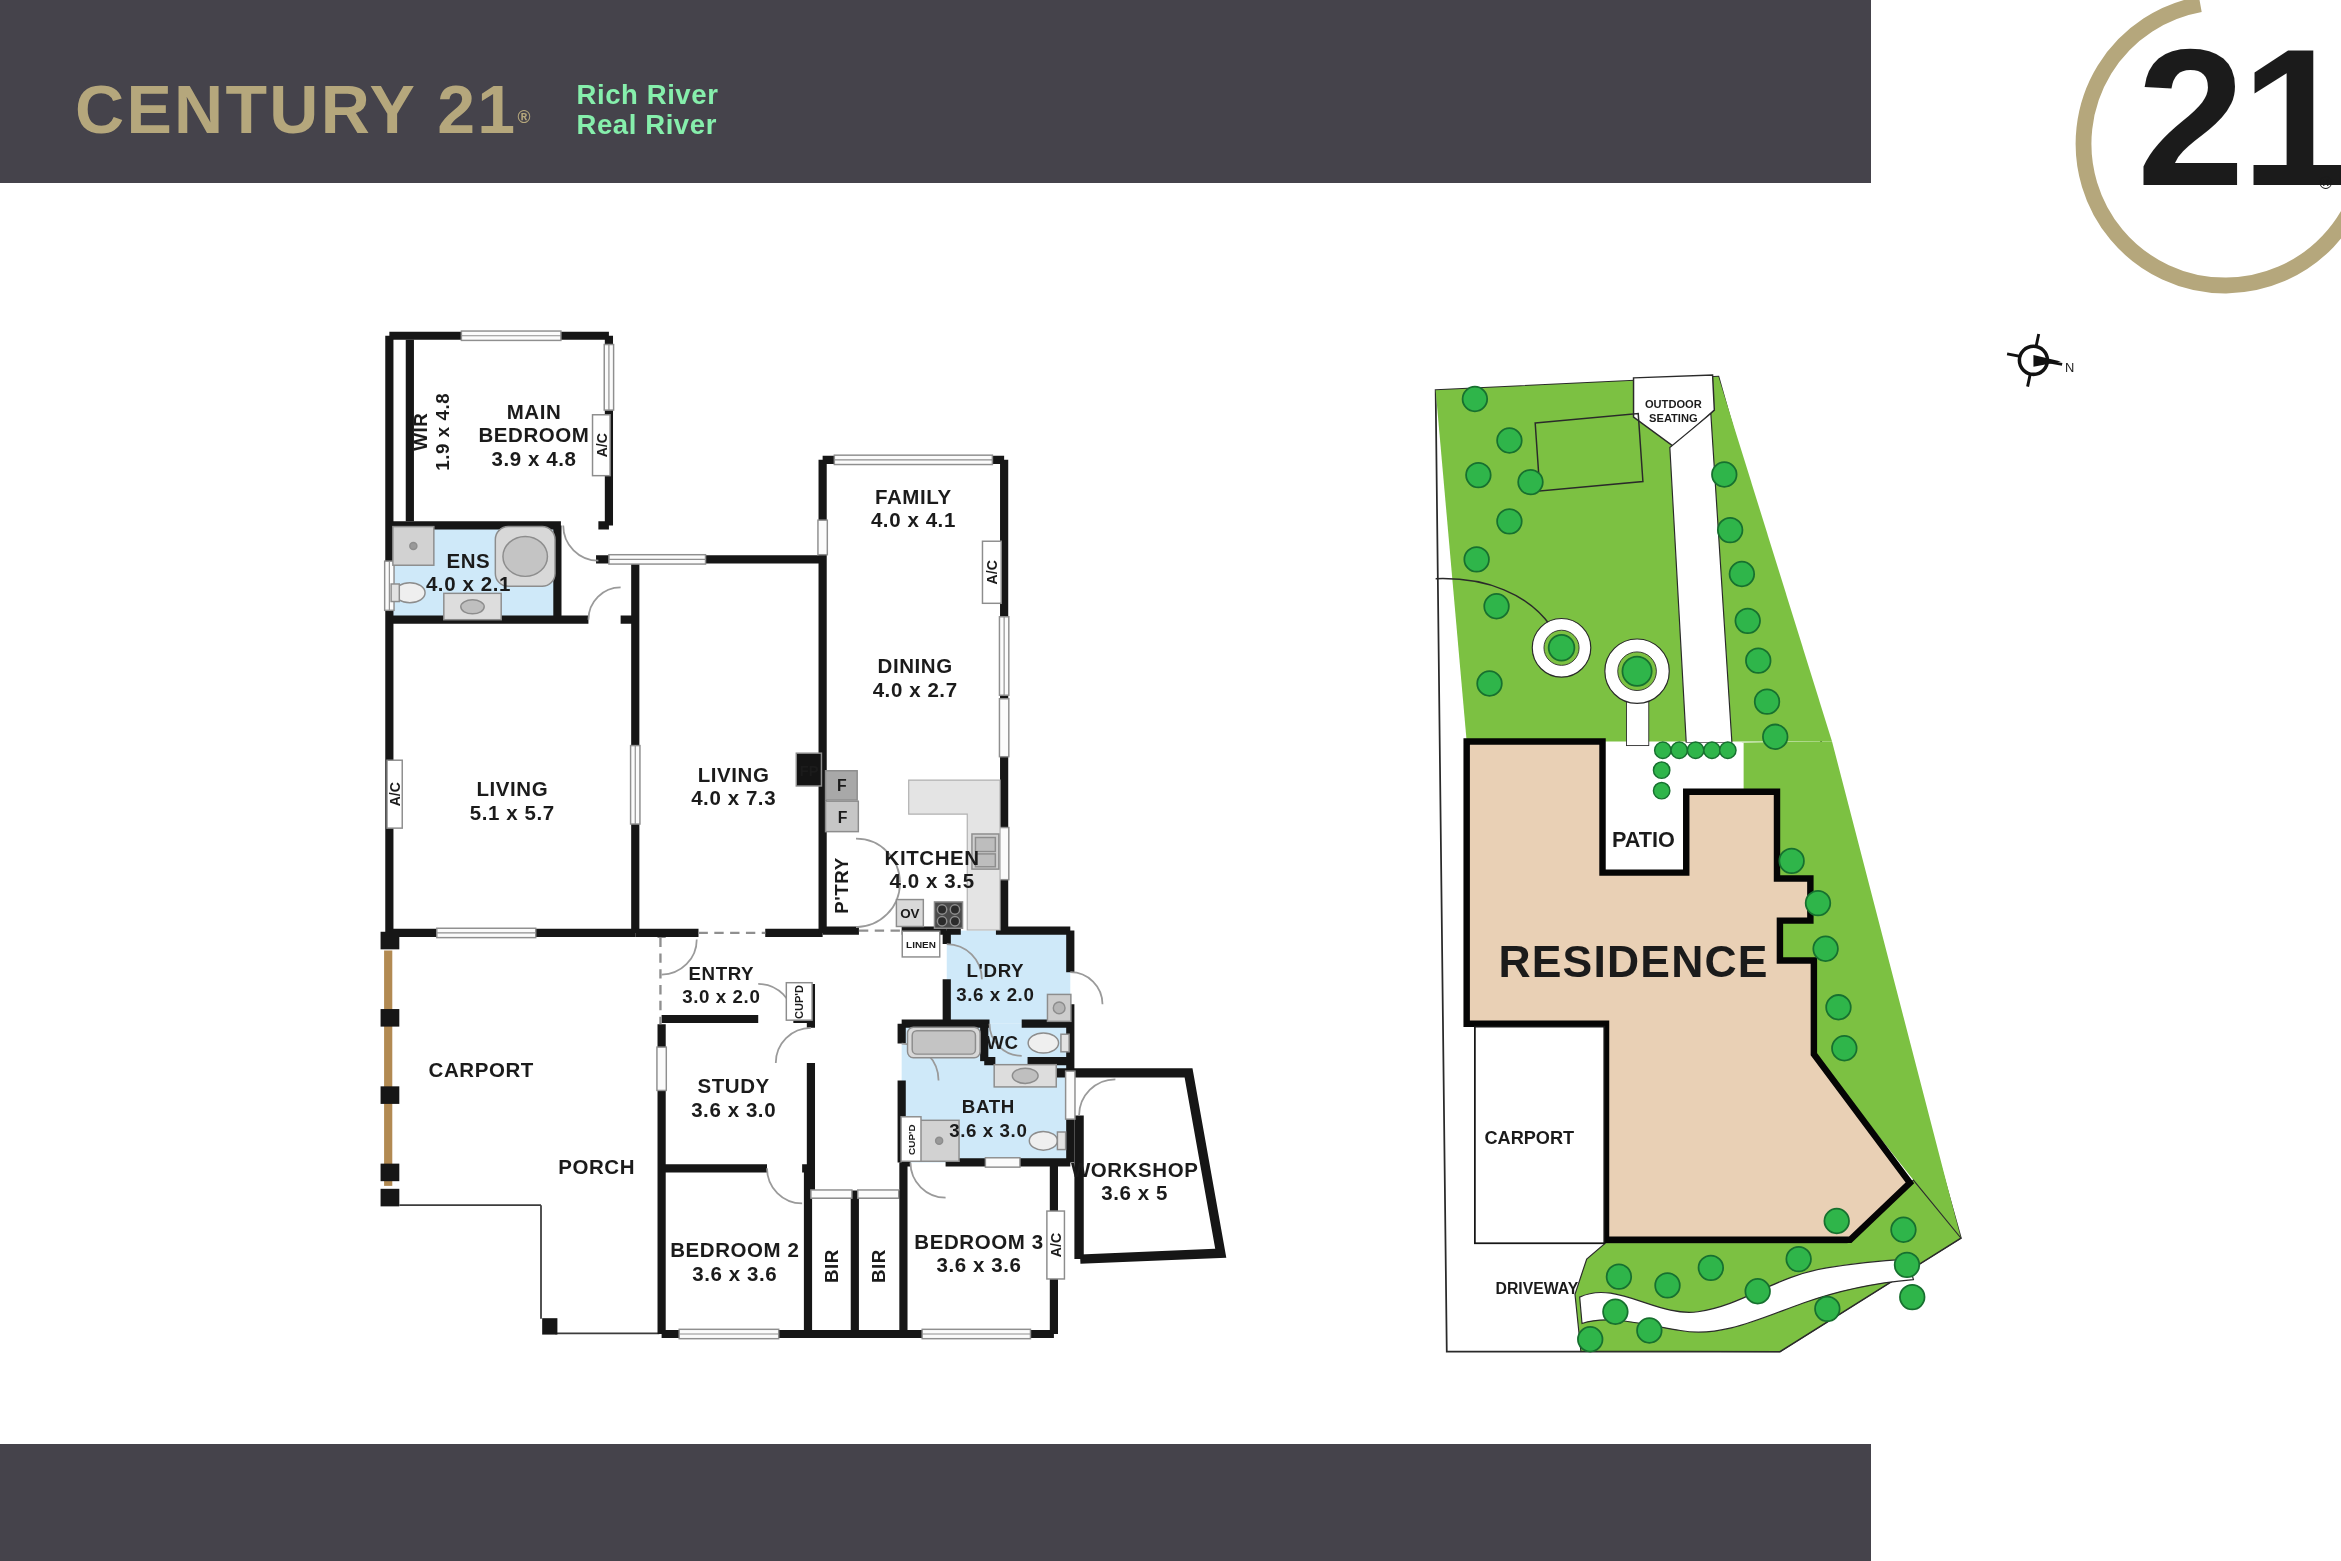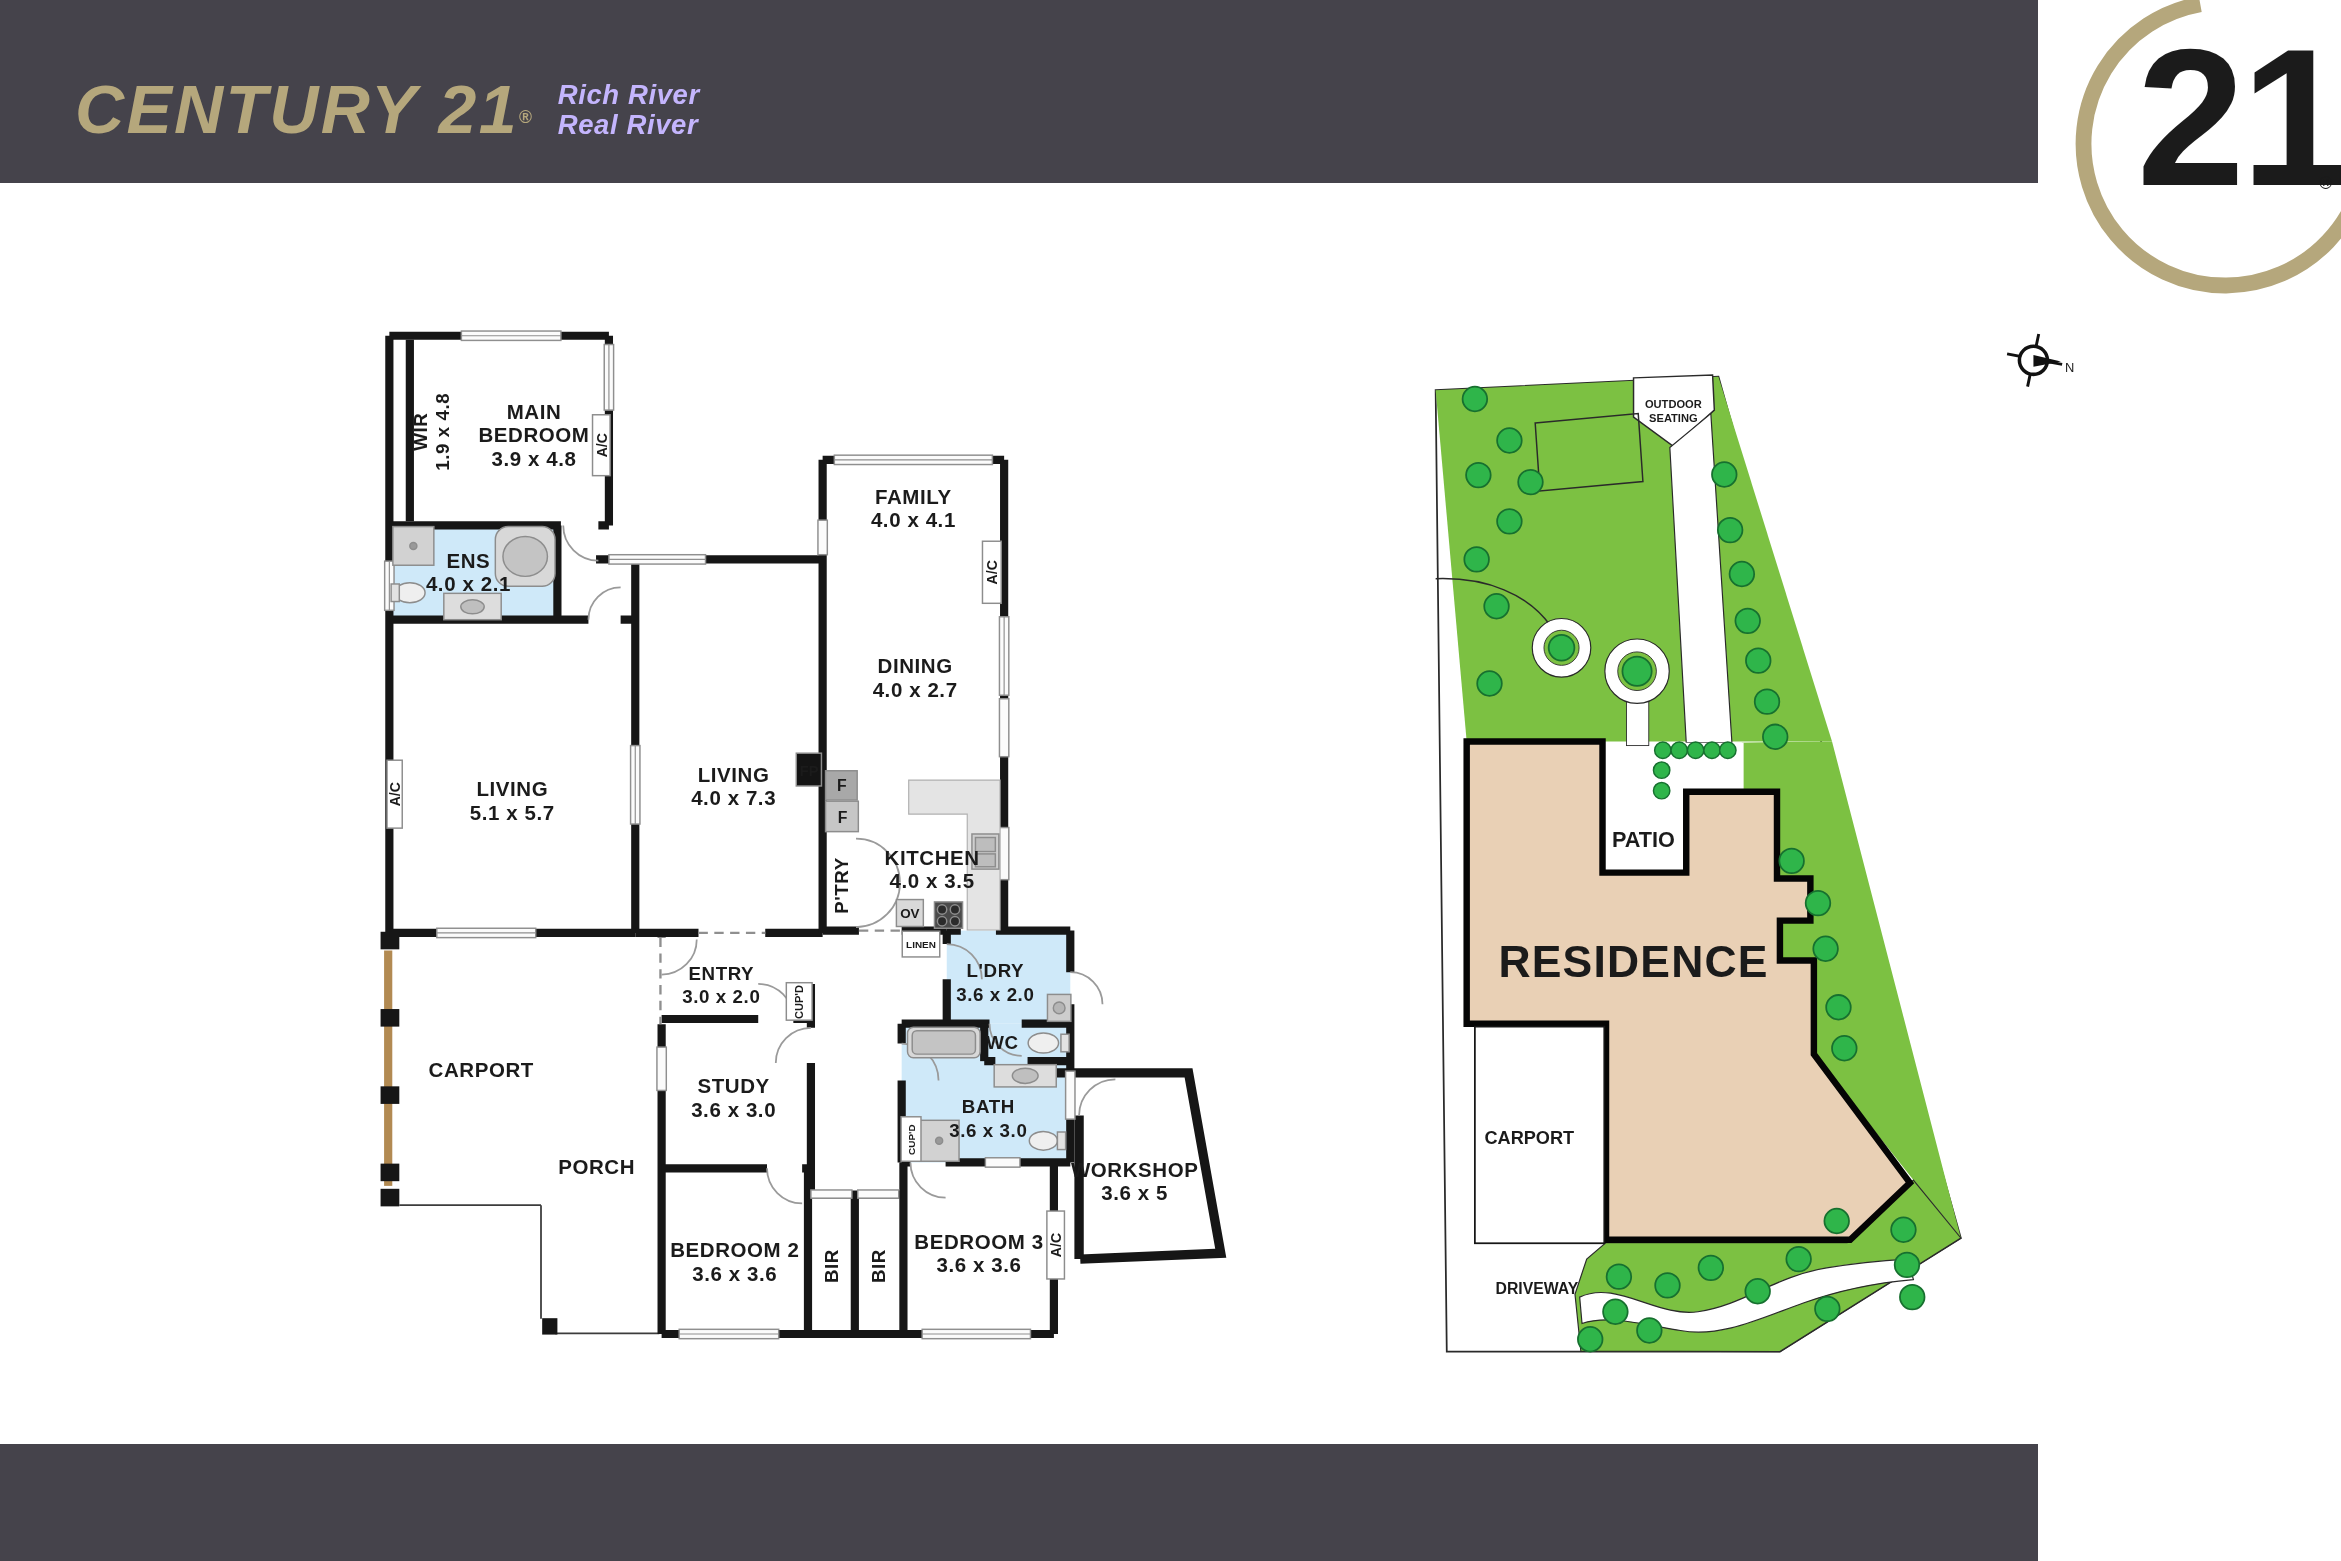--- a/index.html
+++ b/index.html
@@ -1,24 +1,24 @@
 <!DOCTYPE html>
 <html style="font-size:9.4px"><head>
 <meta charset="utf-8">
 <style>
   html,body{margin:0;padding:0;background:#fff;}
   .page{position:relative;width:2342px;height:1562px;background:#ffffff;overflow:hidden;
         font-family:"Liberation Sans", sans-serif;}
-  .band{position:absolute;left:0;width:2038px;background:#45434b;font-style:italic;}
+  .band{position:absolute;left:0;width:1871px;background:#45434b;}
   .band.top{top:0;height:183px;}
   .band.bottom{top:1444px;height:118px;}
   .brand-row{position:absolute;left:75px;top:75px;display:flex;align-items:flex-start;}
   .brand{color:#b5a77c;font-weight:bold;font-size:68px;letter-spacing:2.3px;line-height:1;}
   .brand sup{font-size:17.6px;vertical-align:10.5px;letter-spacing:0;}
-  .office{margin-left:26px;color:#c4b5fd;font-weight:bold;font-size:27.5px;line-height:1.12;
+  .office{margin-left:46px;color:#86efac;font-weight:bold;font-size:27.5px;line-height:1.12;
           padding-top:4.7px;letter-spacing:0.6px;}
   svg text{text-anchor:middle;dominant-baseline:central;fill:#1b1b1b;}
   .rm{font-size:35px;font-weight:600;letter-spacing:1px;}
   .rm2{font-size:32px;font-weight:600;letter-spacing:1px;}
   .tiny{font-size:24px;font-weight:600;}
   .wall path{stroke:#161616;stroke-width:14;fill:none;}
   .wallw path{stroke:#161616;stroke-width:16;fill:none;}
   .thin path{stroke:#3c3c3c;stroke-width:3;fill:none;}
   .door path{stroke:#9a9a9a;stroke-width:3;fill:none;}
   .dash path{stroke:#8f8f8f;stroke-width:4;stroke-dasharray:16 11;fill:none;}

